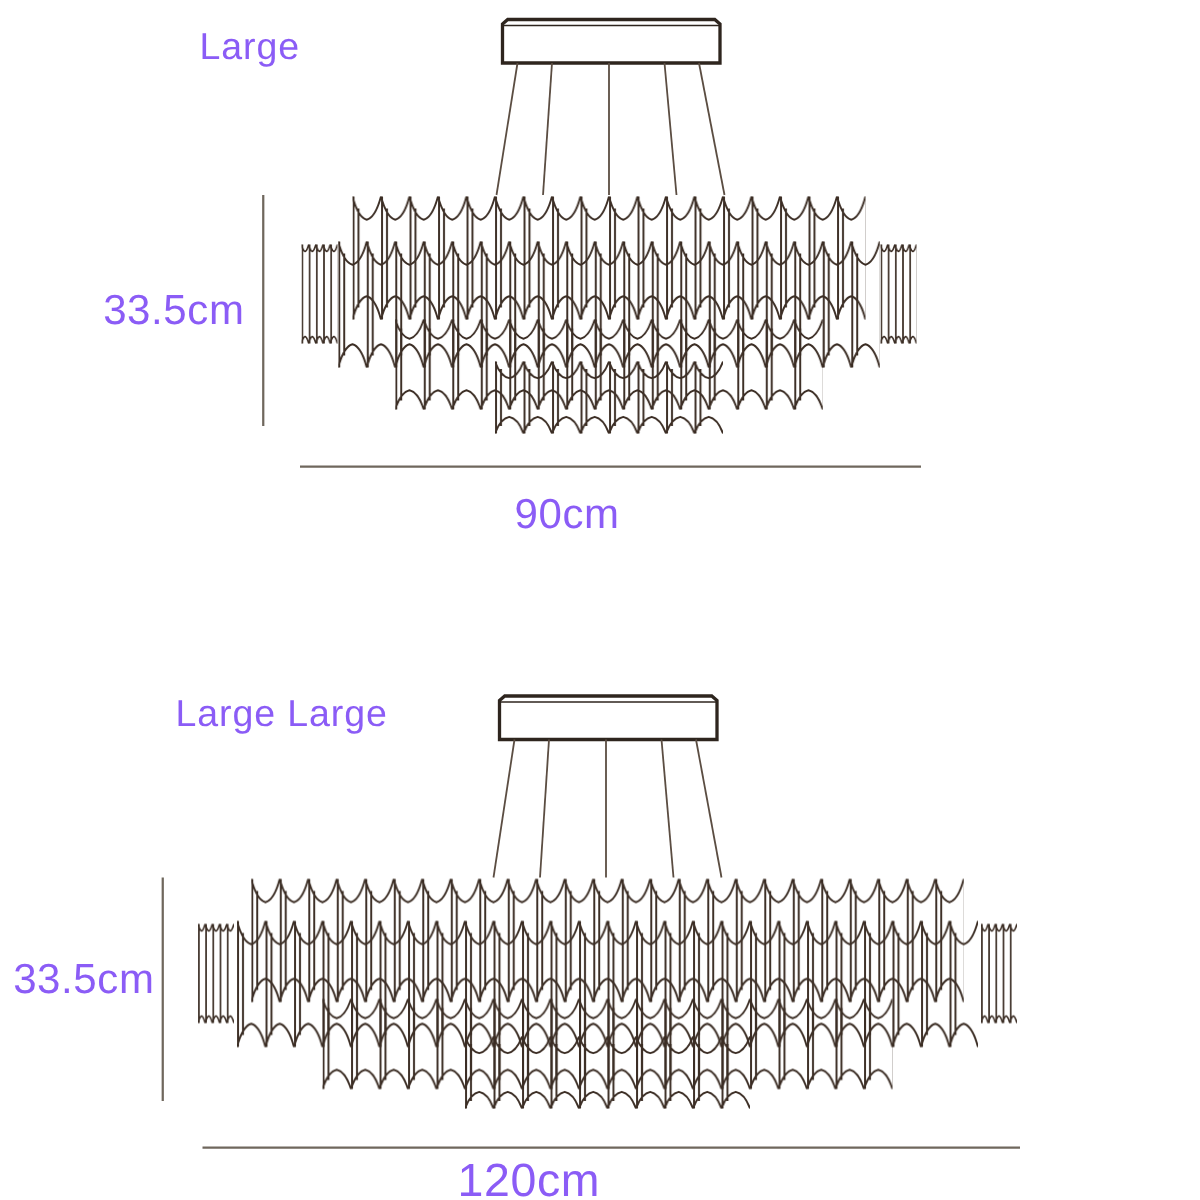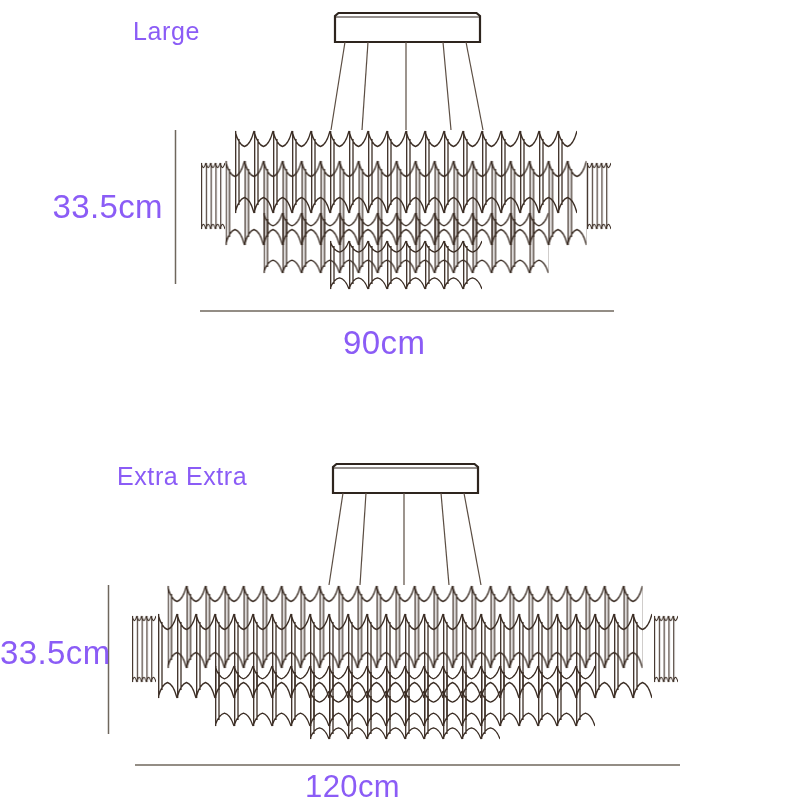--- a/index.html
+++ b/index.html
@@ -17,21 +17,21 @@
     color: #8b5cf6;
     white-space: nowrap;
   }
   .size-label {
     font-size: 25px;
     letter-spacing: 0.6px;
     line-height: 30px;
     font-weight: 500;
   }
   .dim-label {
-    font-size: 33px;
+    font-size: 28px;
     letter-spacing: 0.4px;
     line-height: 38px;
   }
   .dim-label.small { font-size: 31px; }
   .align-right { text-align: right; }
   .align-center { text-align: left; }
 </style>
 </head>
 <body>
 
@@ -147,19 +147,19 @@
       <line x1="135" y1="765" x2="680" y2="765" stroke="#6f675d" stroke-width="1.5"></line>
     </g>
   </svg>
 
   <div class="label size-label" style="left:133px; top:16px;">Large</div>
 
   <div class="label dim-label align-right" style="left:23px; top:188px; width:140px;">33.5cm</div>
 
   <div class="label dim-label align-center" style="left:343px; top:324px; width:160px;">90cm</div>
 
-  <div class="label size-label" style="left:117px; top:461px;">Extra Extra</div>
+  <div class="label size-label" style="left:117px; top:461px;">Large Large</div>
 
   <div class="label dim-label align-right" style="left:0px; top:634px; width:103px;">33.5cm</div>
 
   <div class="label dim-label small align-center" style="left:305px; top:768px; width:160px;">120cm</div>
 
 </div>
 
 </body></html>

